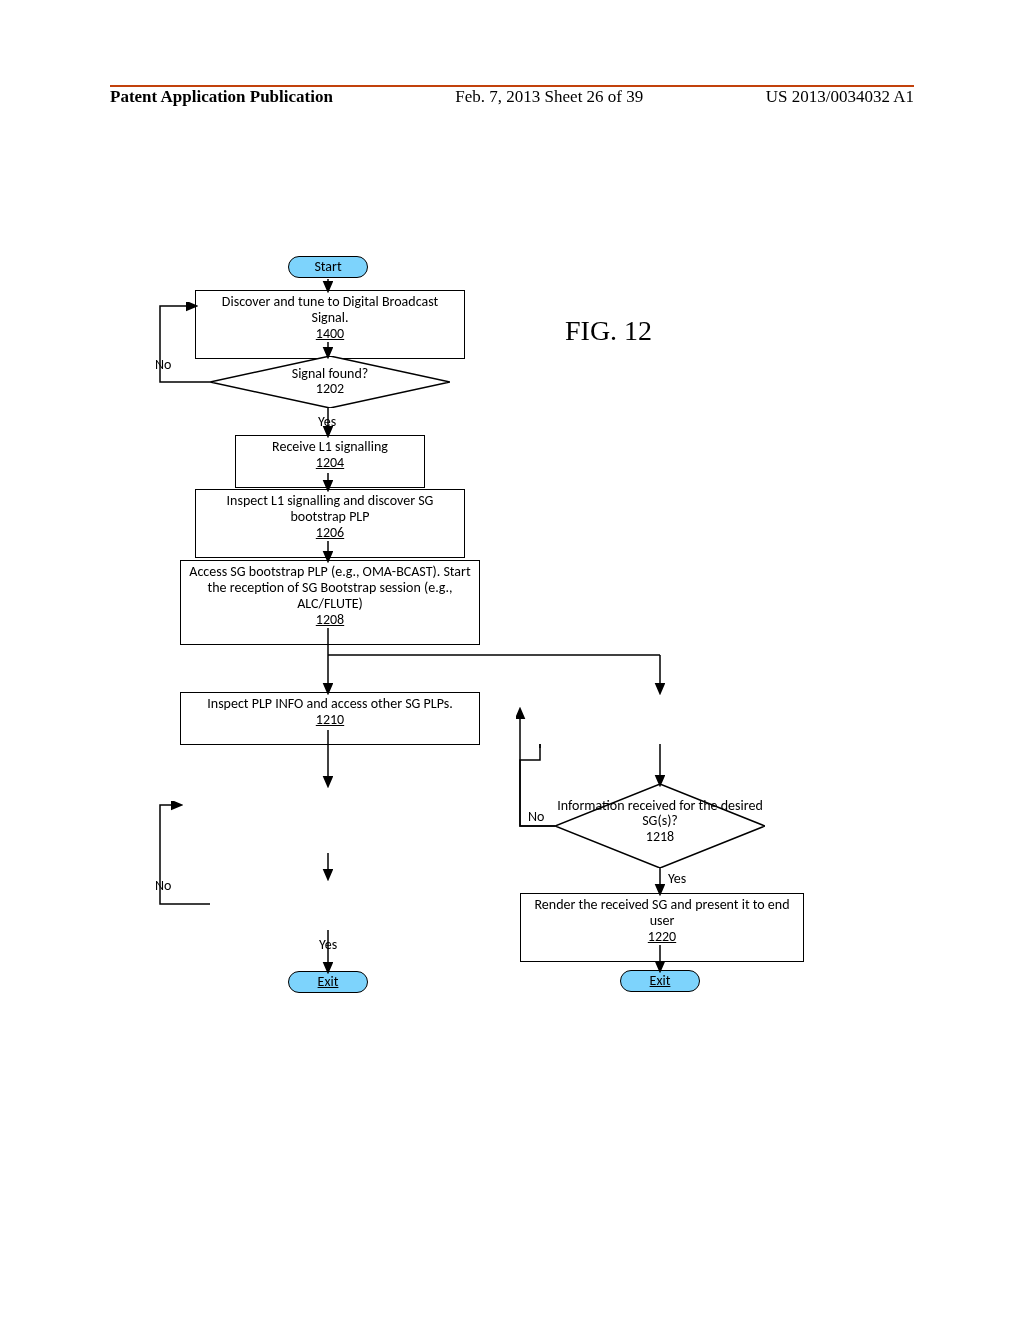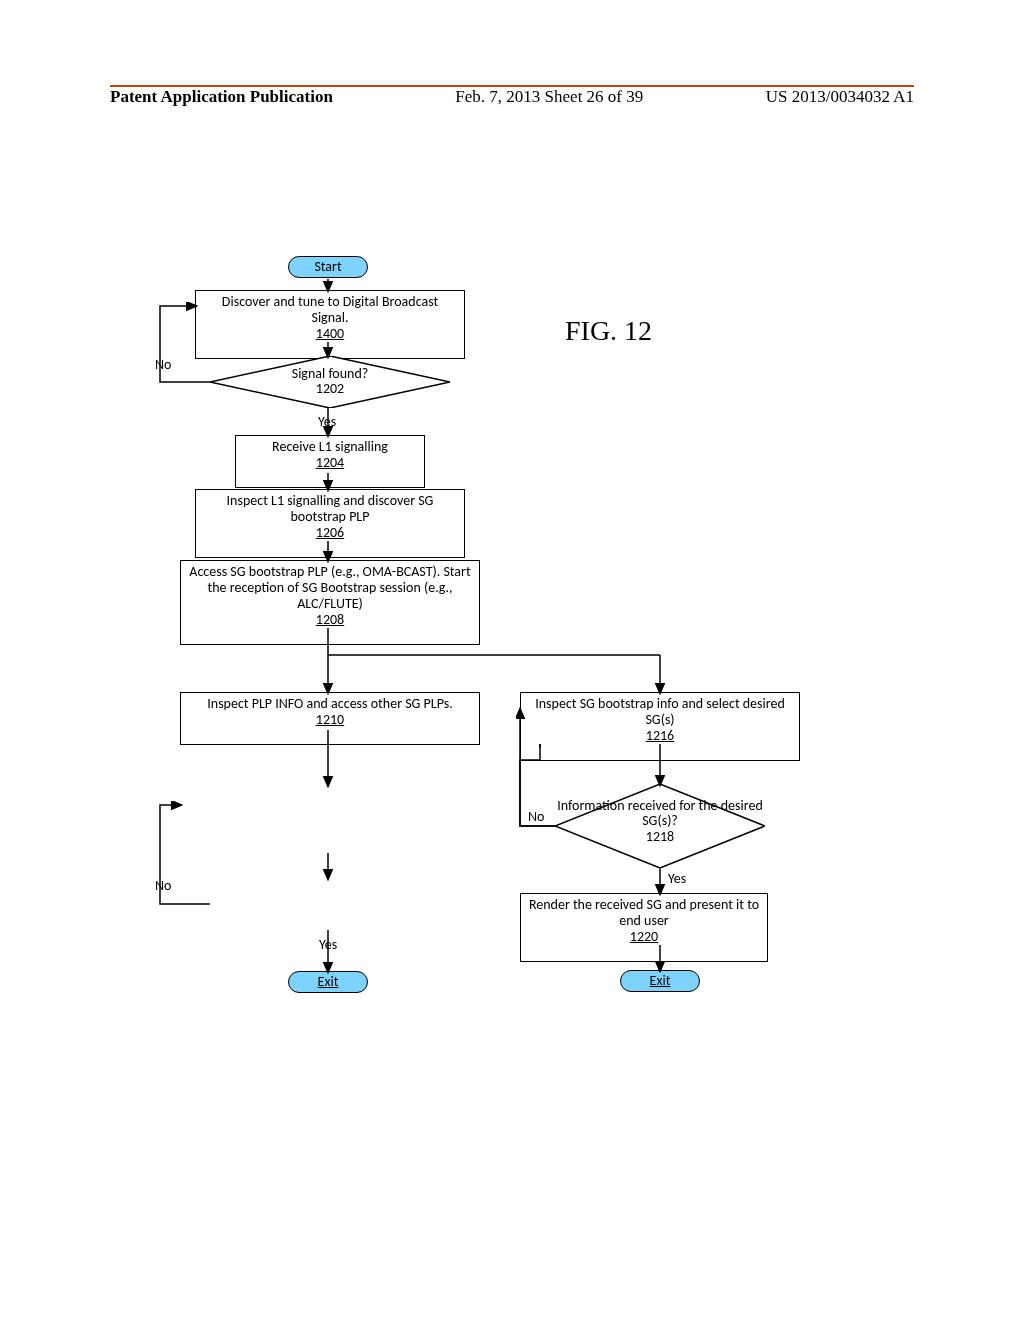--- a/index.html
+++ b/index.html
@@ -136,36 +136,32 @@
     <div>Inspect PLP INFO and access other SG PLPs.</div>
     <div class="ref">1210</div>
   </div>
 
 
 
   <div class="node terminator" style="left:288px; top:971px; width:80px;">
     <span class="ref">Exit</span>
   </div>
 
-  <div class="node process" style="left:520px; top:692px; width:280px;">
-    <div>Inspect SG bootstrap info and select desired SG(s)</div>
-    <div class="ref">1216</div>
-  </div>
 
   <div class="decision-wrap" style="left:555px; top:784px; width:210px; height:84px;">
     <svg class="diamond" width="210" height="84">
       <polygon points="105,0 210,42 105,84 0,42" fill="#fff" stroke="#000" stroke-width="1.5"></polygon>
     </svg>
     <div class="decision-text" style="top:14px; left:0;">
       <div>Information received  for the desired SG(s)?</div>
       <div class="ref">1218</div>
     </div>
   </div>
 
-  <div class="node process" style="left:520px; top:893px; width:248px;">
+  <div class="node process" style="left:520px; top:893px; width:284px;">
     <div>Render the received SG and present it to end user</div>
     <div class="ref">1220</div>
   </div>
 
   <div class="node terminator" style="left:620px; top:970px; width:80px;">
     <span class="ref">Exit</span>
   </div>
 
   <div class="label" style="left:155px; top:356px;">No</div>
   <div class="label" style="left:318px; top:413px;">Yes</div>

